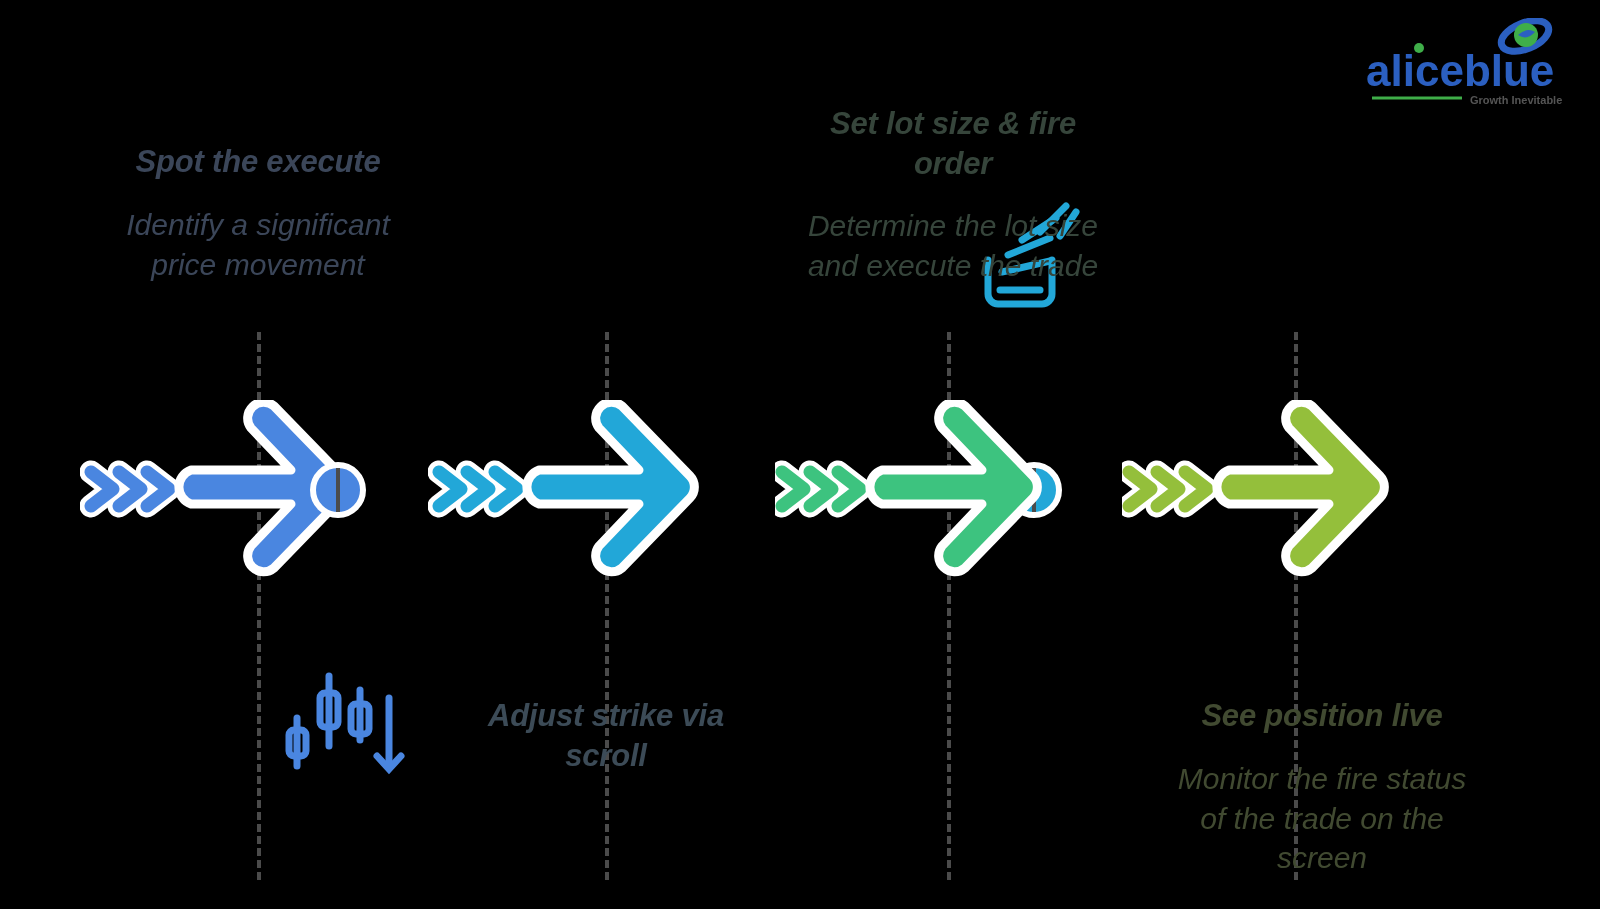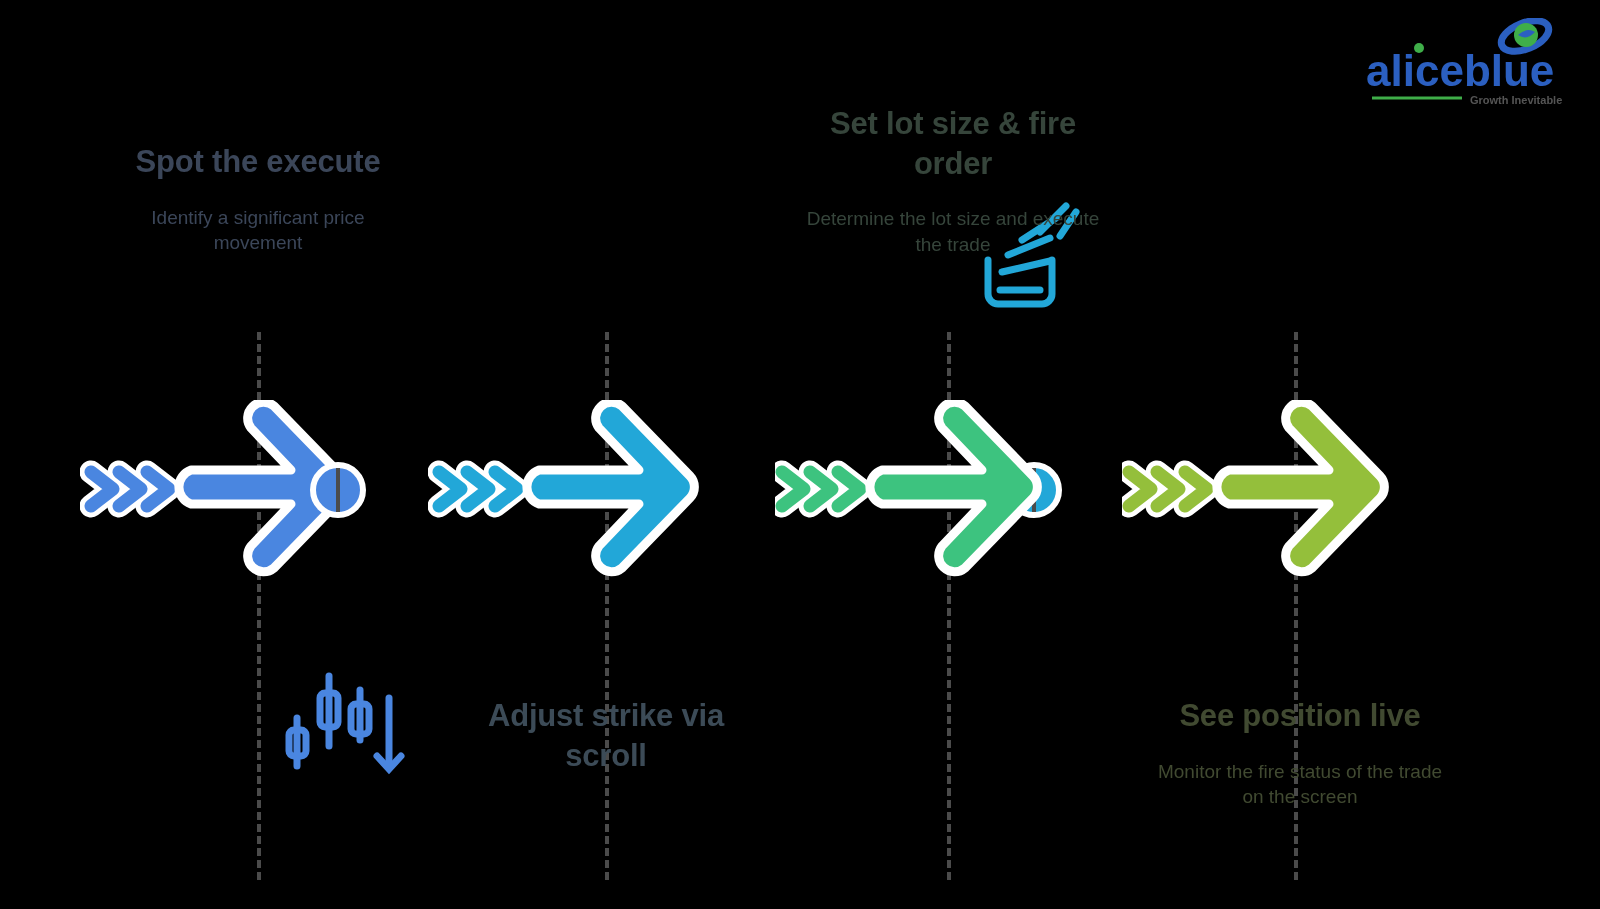--- a/index.html
+++ b/index.html
@@ -8,21 +8,21 @@
     width:1600px; height:909px;
     font-family:"Liberation Sans", sans-serif;
     overflow:hidden; position:relative;
   }
 
   
   #logo { position:absolute; right:34px; top:18px; width:200px; height:92px; }
   #logo svg { display:block; }
 
   
-  .step { position:absolute; top:0; height:909px; width:350px; }
+  .step { position:absolute; top:0; height:909px; width:350px;font-style:italic; }
   #step1 { left:80px;  }
   #step2 { left:428px; }
   #step3 { left:775px; }
   #step4 { left:1122px;}
 
   
   .dash {
     position:absolute; top:332px; height:548px; width:0;
     border-left:4px dashed #4b4b4b;
   }
@@ -31,33 +31,33 @@
   #step3 .dash { left:172px; }
   #step4 .dash { left:172px; }
 
   
   .txt { position:absolute; width:300px; text-align:center; left:28px; }
   .title {
     font-size:31px; font-weight:bold; line-height:1.28;
     letter-spacing:-0.2px;
   }
   .desc {
-    font-size:19px; font-weight:normal; line-height:1.33;
+    font-size:30px; font-weight:normal; line-height:1.33;
     margin-top:23px;
   }
   
   .txt.top  { top:142px; }
   #step3 .txt.top { top:104px; }
   
   .txt.bot  { top:696px; }
 
   #step1 .txt { color:#3b4659; }
   #step2 .txt { color:#3c4b57; }
   #step3 .txt { color:#36453b; }
-  #step4 .txt { color:#414a31; }
+  #step4 .txt { color:#414a31;margin-left:22px; }
 
   
   .icon { position:absolute; }
   #icon1 { left:196px; top:668px; width:130px; height:112px; }
   #icon2 { left:550px; top:198px; width:110px; height:112px; }
 
   
   .arrowrow { position:absolute; left:0; top:400px; width:350px; height:190px; }
   .arrowrow svg { display:block; }
 

